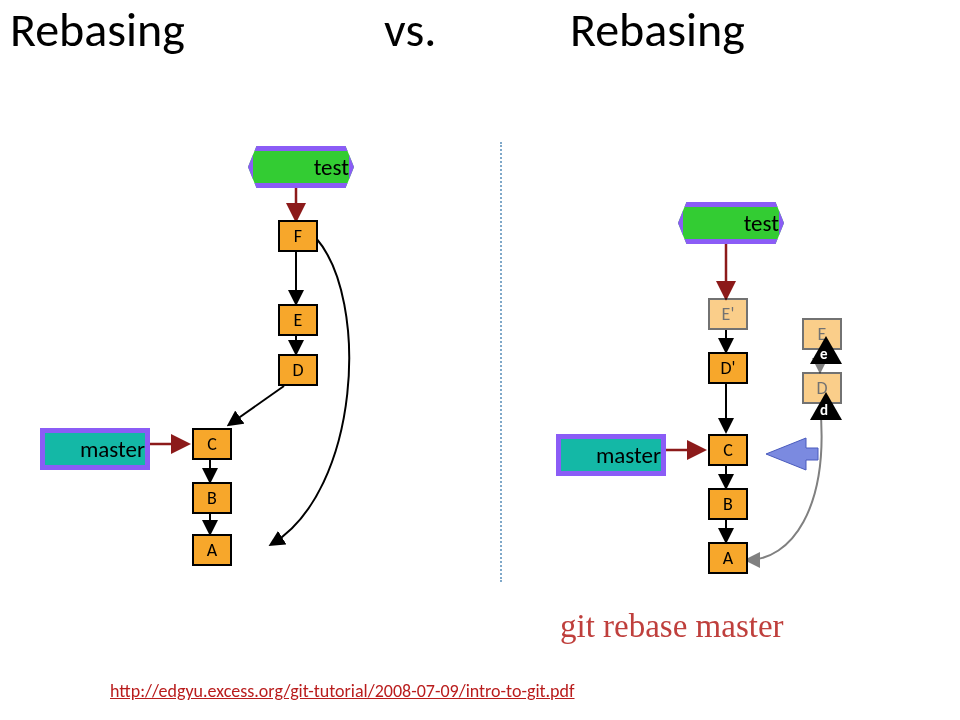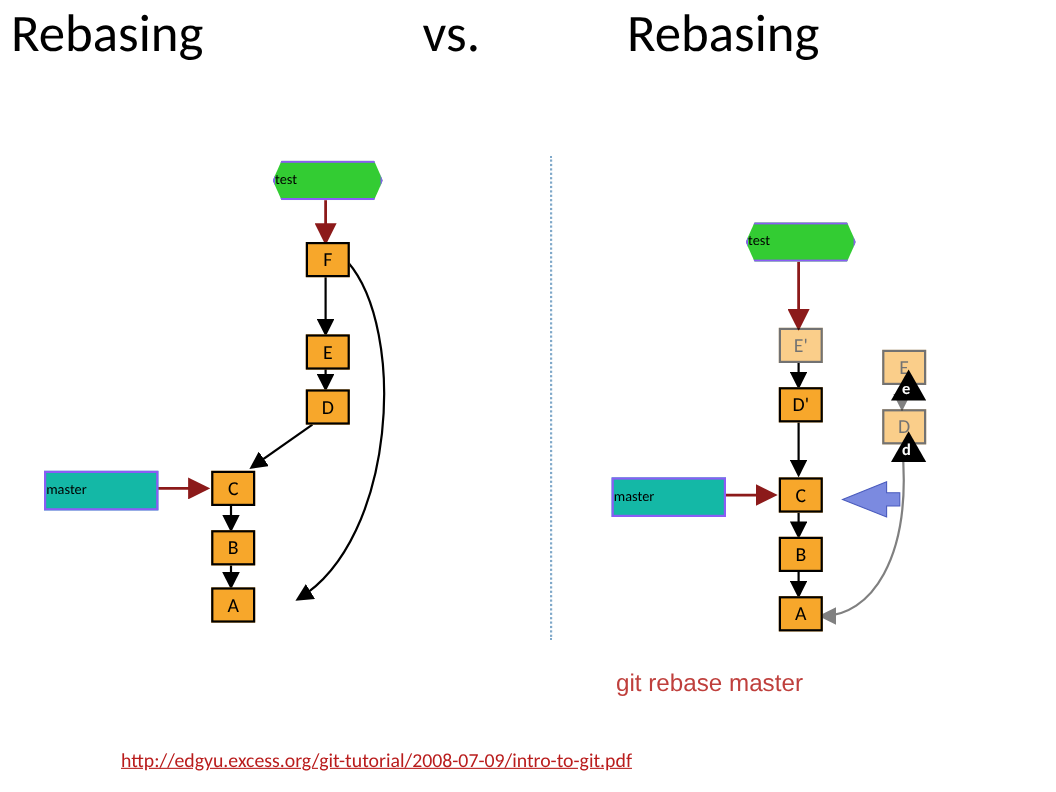--- a/index.html
+++ b/index.html
@@ -4,29 +4,29 @@
 <style>
   body{margin:0;font-family:"Trebuchet MS","Comic Sans MS",Calibri,Helvetica,Arial,sans-serif;width:960px;height:720px;background:#fff}
   .canvas{position:relative;width:960px;height:720px}
 
   .title{position:absolute;top:0;font-size:48px;font-weight:400}
 
   .commit{position:absolute;width:36px;height:28px;line-height:28px;text-align:center;font-size:18px;border:2px solid #000}
   .orange{background:#f7a72b}
   .fade{opacity:.55}
 
-  .branch{position:absolute;height:32px;line-height:32px;font-size:13px;border:2px solid #8b5cf6;text-align:left}
+  .branch{position:absolute;height:32px;line-height:32px;font-size:23px;border:5px solid #8b5cf6;text-align:right}
   .test{background:#33cc33;clip-path:polygon(8% 0,92% 0,100% 50%,92% 100%,8% 100%,0 50%)}
   .master{background:#14b8a6}
 
   .tri{position:absolute;width:0;height:0;border-left:16px solid transparent;border-right:16px solid transparent;border-bottom:28px solid #000}
   .tri span{position:absolute;top:9px;left:-6px;color:#fff;font-size:15px;font-weight:700}
 
   .link-url{position:absolute;color:#b91c1c;text-decoration:underline;font-size:18px}
-  .caption{position:absolute;color:#bf3f3c;font-size:22px;font-family:Liberation Sans, sans-serif}
+  .caption{position:absolute;color:#bf3f3c;font-size:33px;font-family:Liberation Serif, serif}
 
   .sep{position:absolute;border-left:2px dotted #7fa8c9}
 
   svg.edges{position:absolute;left:0;top:0;pointer-events:none}
 </style>
 </head>
 <body>
 
 <div class="canvas">
 

